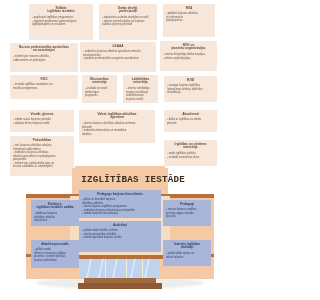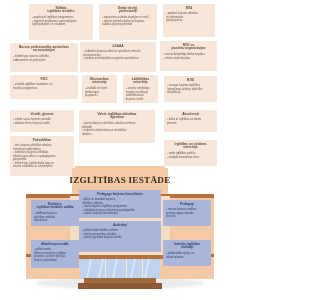--- a/index.html
+++ b/index.html
@@ -67,22 +67,22 @@
     white-space:pre-line;
   }
   .bbox .bul{
     display:block;font-size:2.7px;line-height:3.5px;color:#36406a;
     text-align:left;white-space:pre-line;margin:0;
   }
 
   
   #main-title{
     position:absolute;
-    text-align:center;
-    font-family:Liberation Serif, serif;
+    text-align:right;
+    font-family:Liberation Mono, monospace;
     font-weight:bold;
     color:#3d2d20;
     font-size:9.2px;
     line-height:10px;
     letter-spacing:0.25px;
     white-space:nowrap;
   }
 
   
   .glass{position:absolute;background:#bfd3ef;overflow:hidden;}

